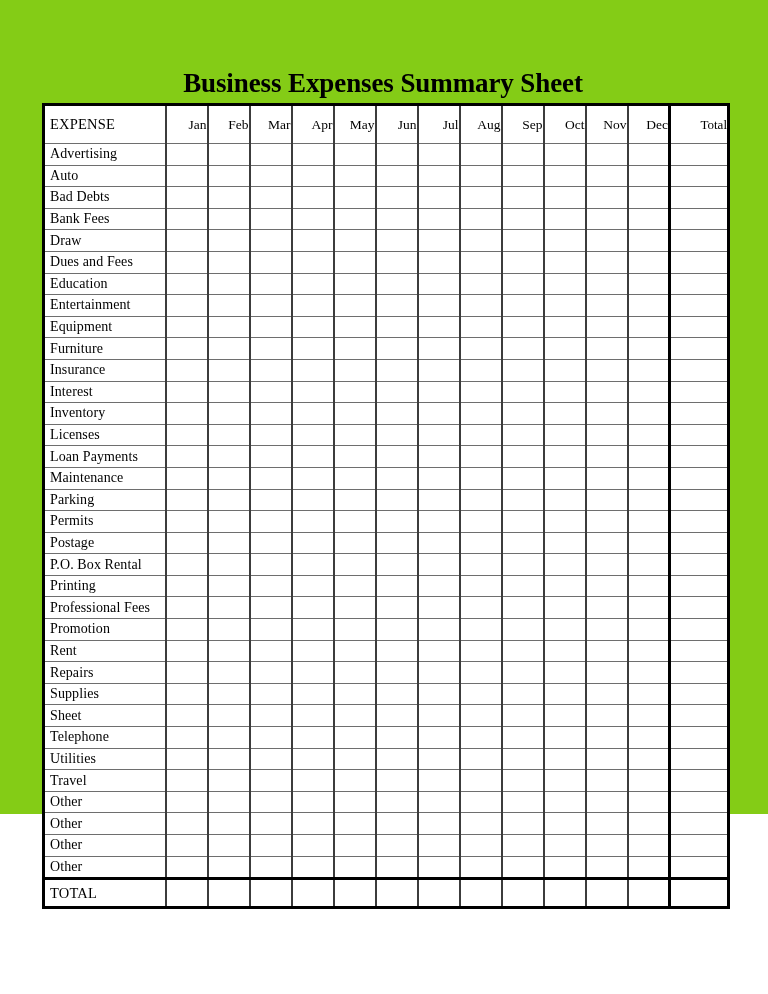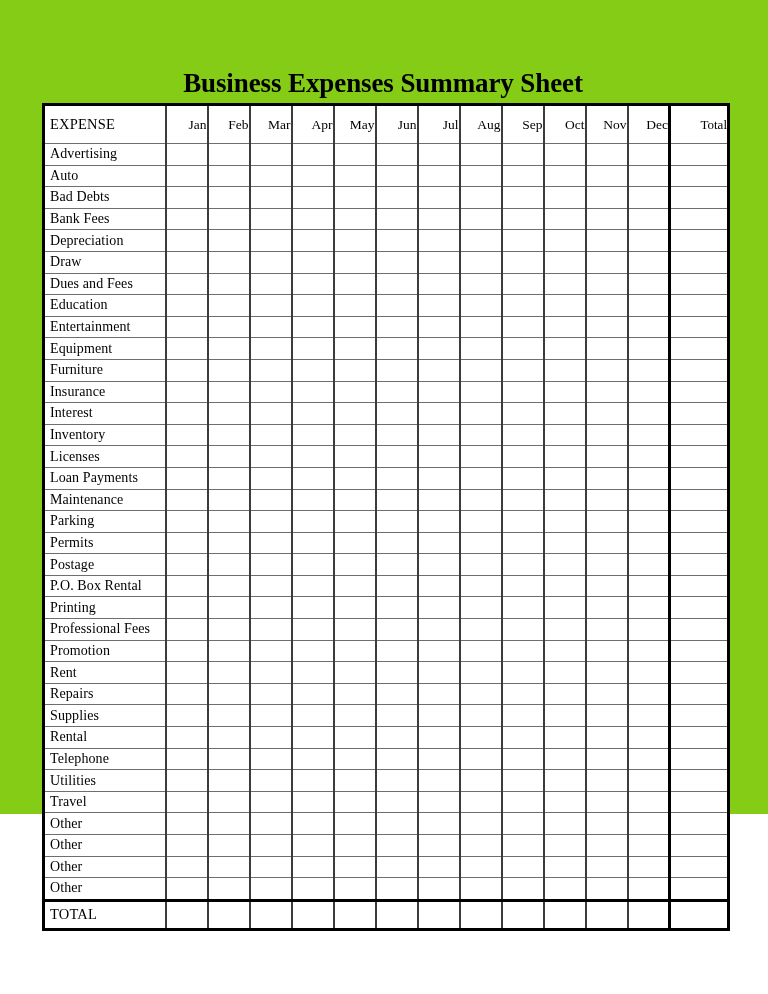--- a/index.html
+++ b/index.html
@@ -230,36 +230,20 @@
             <td></td>
             <td></td>
             <td></td>
             <td></td>
             <td></td>
             <td></td>
             <td></td>
             <td class="total-cell"></td>
           </tr>
           <tr>
-            <td class="label">Depreciation</td>
-            <td></td>
-            <td></td>
-            <td></td>
-            <td></td>
-            <td></td>
-            <td></td>
-            <td></td>
-            <td></td>
-            <td></td>
-            <td></td>
-            <td></td>
-            <td></td>
-            <td class="total-cell"></td>
-          </tr>
-          <tr>
             <td class="label">Draw</td>
             <td></td>
             <td></td>
             <td></td>
             <td></td>
             <td></td>
             <td></td>
             <td></td>
             <td></td>
             <td></td>
@@ -598,21 +582,21 @@
             <td></td>
             <td></td>
             <td></td>
             <td></td>
             <td></td>
             <td></td>
             <td></td>
             <td class="total-cell"></td>
           </tr>
           <tr>
-            <td class="label">Rental</td>
+            <td class="label">Sheet</td>
             <td></td>
             <td></td>
             <td></td>
             <td></td>
             <td></td>
             <td></td>
             <td></td>
             <td></td>
             <td></td>
             <td></td>

